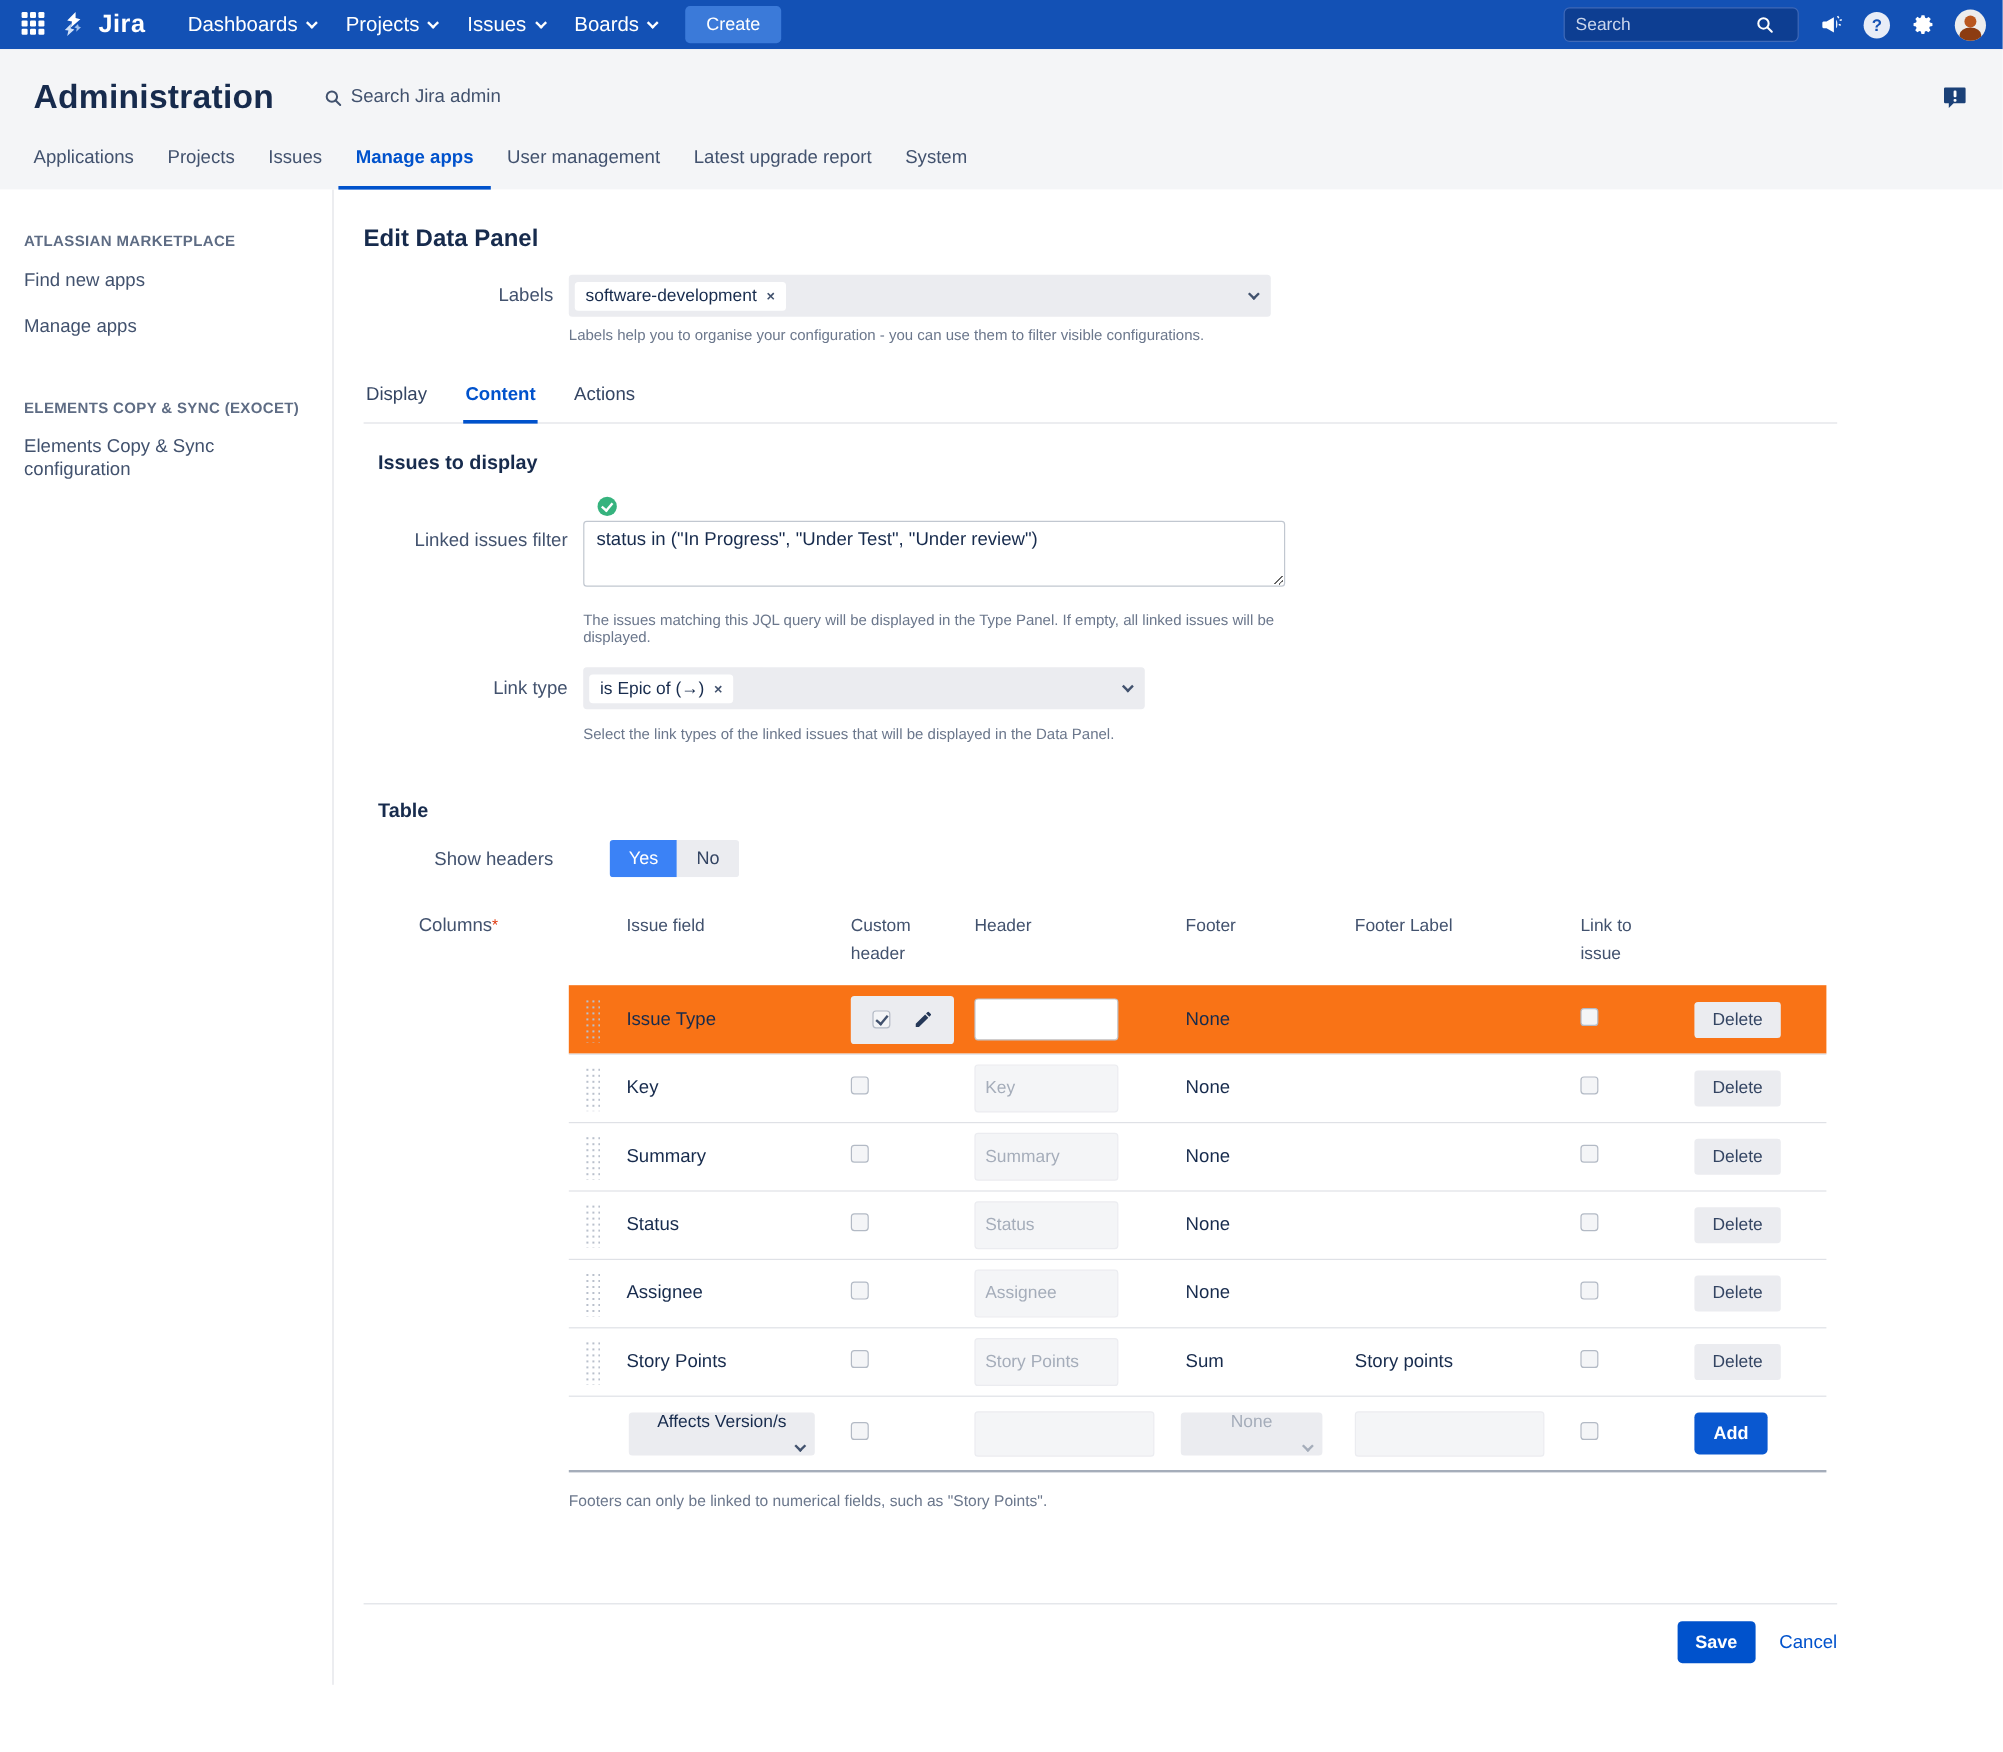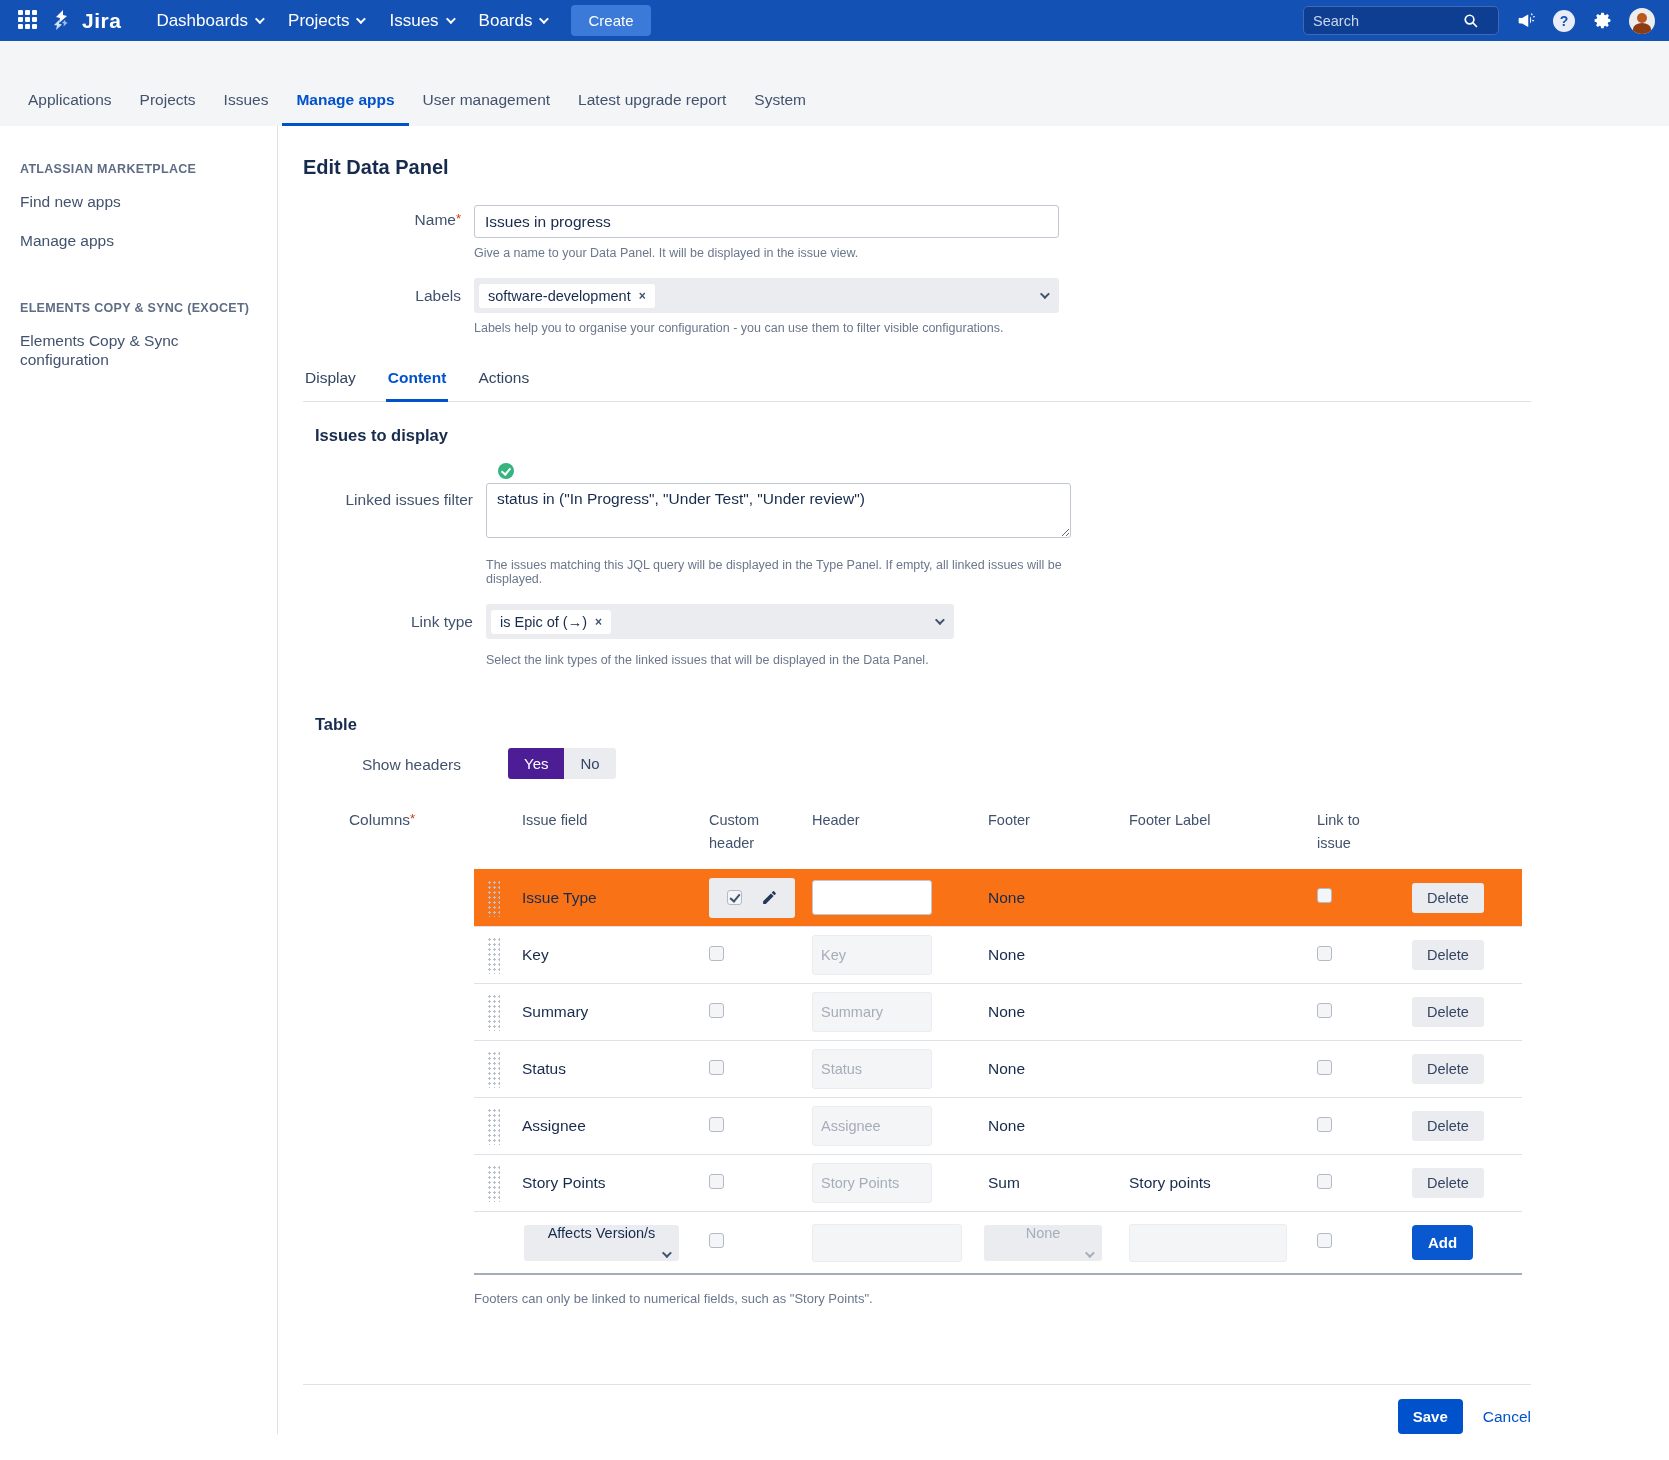--- a/index.html
+++ b/index.html
@@ -69,21 +69,21 @@
   .filter-row { display:flex; margin-top:18px; }
   .filter-field { width:585px; }
   .ok-badge { width:16px; height:16px; border-radius:50%; background:#36B37E; position:relative; margin:0 0 4px 12px; }
   .ok-badge::after { content:""; position:absolute; left:5px; top:3px; width:4px; height:7px; border-right:2px solid #fff; border-bottom:2px solid #fff; transform:rotate(40deg); }
   textarea.jql { width:585px; height:55px; border:1px solid #C1C7D0; border-radius:3px; font-size:15.5px; color:#172B4D; padding:6px 10px; font-family:inherit; resize:vertical; }
   .linktype-box { width:468px; }
 
   
   .toggle { display:inline-flex; border-radius:3px; overflow:hidden; }
   .toggle .opt { font-size:15px; padding:7px 16px; cursor:pointer; }
-  .toggle .opt.on { background:#4c1d95; color:#fff; }
+  .toggle .opt.on { background:#3b82f6; color:#fff; }
   .toggle .opt.off { background:#EBECF0; color:#344563; }
 
   .cols-wrap { display:flex; margin-top:30px; }
   .cols-label { width:171px; flex:none; text-align:center; padding-right:13px; font-size:15.5px; color:#42526E; padding-top:2px; }
   .cols-table { width:1048px; }
   .tgrid { display:grid; grid-template-columns:40px 195px 95px 175px 145px 185px 90px 123px; align-items:center; }
   .thead { align-items:start; padding-bottom:14px; }
   .th { font-size:14.5px; color:#42526E; line-height:1.6; }
   .trow { min-height:57px; }
   .trow + .trow { border-top:1px solid #DFE1E6; }
@@ -181,20 +181,35 @@
         </svg>
     </div>
     <div class="avatar">
         <span class="head"></span>
         <span class="body"></span>
       </div>
   </div>
 </div>
 
 <div class="admin-header">
+  <div class="admin-top">
+    <span class="admin-title">Administration</span>
+    <span class="admin-search">
+      <svg class="mag" viewBox="0 0 16 16">
+          <circle cx="7" cy="7" r="4.6" fill="none" stroke="#42526E" stroke-width="1.8"></circle>
+          <line x1="10.6" y1="10.6" x2="14.4" y2="14.4" stroke="#42526E" stroke-width="1.8" stroke-linecap="round"></line>
+        </svg>
+      <span>Search Jira admin</span>
+    </span>
+    <svg class="bubble-icon" viewBox="0 0 24 24">
+      <path fill="#1B4178" d="M4 4h16a1 1 0 0 1 1 1v11a1 1 0 0 1-1 1h-9l-4 4v-4H4a1 1 0 0 1-1-1V5a1 1 0 0 1 1-1z"></path>
+      <rect x="11" y="6.5" width="2.4" height="5.5" fill="#fff" rx="1"></rect>
+      <rect x="11" y="13.4" width="2.4" height="2.4" fill="#fff" rx="1"></rect>
+    </svg>
+  </div>
   <div class="admin-tabs">
     <div class="admin-tab">Applications</div>
     <div class="admin-tab">Projects</div>
     <div class="admin-tab">Issues</div>
     <div class="admin-tab active">Manage apps</div>
     <div class="admin-tab">User management</div>
     <div class="admin-tab">Latest upgrade report</div>
     <div class="admin-tab">System</div>
   </div>
 </div>
@@ -206,27 +221,20 @@
     <div class="sb-item">Find new apps</div>
     <div class="sb-item">Manage apps</div>
     <div class="sb-gap"></div>
     <div class="sb-heading">ELEMENTS COPY &amp; SYNC (EXOCET)</div>
     <div class="sb-item" style="width:170px">Elements Copy &amp; Sync configuration</div>
   </div>
 
   <div class="main">
     <div class="page-title">Edit Data Panel</div>
 
-    <div class="frm-row">
-      <div class="frm-label"><span>Name</span><span class="req">*</span></div>
-      <div class="frm-field">
-        <input class="text-input" type="text" value="Issues in progress" style="">
-        <div class="help-text">Give a name to your Data Panel. It will be displayed in the issue view.</div>
-      </div>
-    </div>
 
     <div class="frm-row" style="margin-top:18px">
       <div class="frm-label" style="padding-top:9px">Labels</div>
       <div class="frm-field">
         <div class="select-box">
           <span class="chip">
             <span>software-development</span>
             <span class="x">×</span>
           </span>
           <span class="chev"></span>

